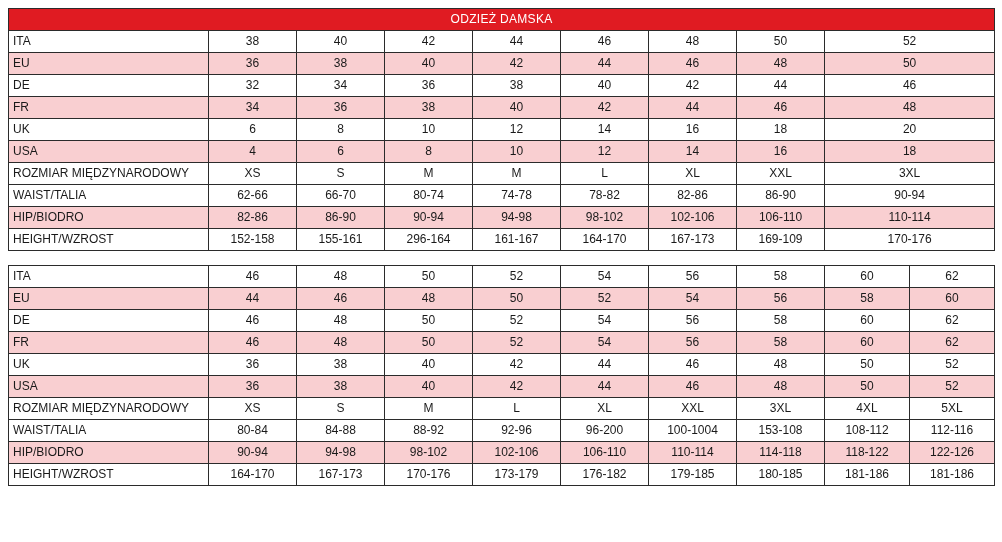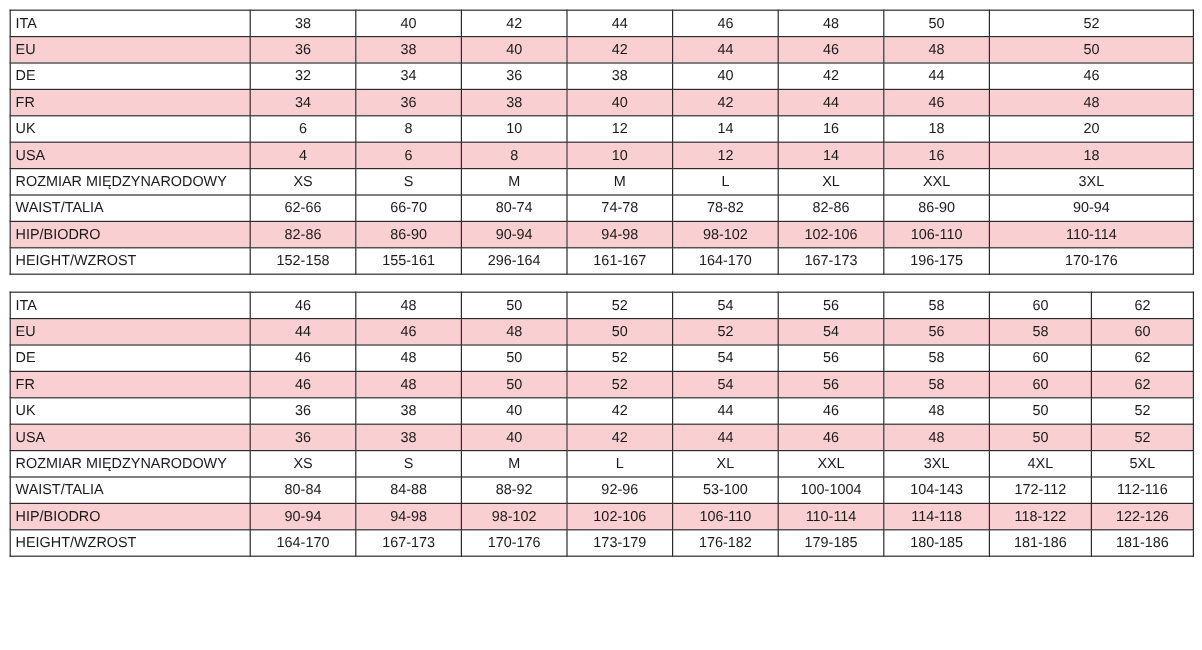--- a/index.html
+++ b/index.html
@@ -80,20 +80,23 @@
         <col style="width:88px">
         <col style="width:88px">
       <col style="width:88px">
         <col style="width:88px">
         <col style="width:88px">
       <col style="width:88px">
         <col style="width:85px">
         <col style="width:85px">
     </colgroup>
     <tbody>
+      <tr>
+        <th class="section-title" colspan="10">ODZIEŻ DAMSKA</th>
+      </tr>
 
       <tr class="plain">
         <td class="rowlabel">ITA</td>
         <td class="val">38</td>
         <td class="val">40</td>
         <td class="val">42</td>
         <td class="val">44</td>
         <td class="val">46</td>
         <td class="val">48</td>
         <td class="val">50</td>
@@ -198,21 +201,21 @@
       </tr>
 
       <tr class="plain">
         <td class="rowlabel">HEIGHT/WZROST</td>
         <td class="val">152-158</td>
         <td class="val">155-161</td>
         <td class="val">296-164</td>
         <td class="val">161-167</td>
         <td class="val">164-170</td>
         <td class="val">167-173</td>
-        <td class="val">196-175</td>
+        <td class="val">169-109</td>
         <td class="val" colspan="2">170-176</td>
       </tr>
     </tbody>
   </table>
 
   <div class="spacer"></div>
 
   <table class="sizetable">
     <colgroup>
       <col style="width:200px">
@@ -319,24 +322,24 @@
         <td class="val">5XL</td>
       </tr>
 
 
       <tr class="plain">
         <td class="rowlabel">WAIST/TALIA</td>
         <td class="val">80-84</td>
         <td class="val">84-88</td>
         <td class="val">88-92</td>
         <td class="val">92-96</td>
-        <td class="val">53-100</td>
+        <td class="val">96-200</td>
         <td class="val">100-1004</td>
-        <td class="val">104-143</td>
-        <td class="val">172-112</td>
+        <td class="val">153-108</td>
+        <td class="val">108-112</td>
         <td class="val">112-116</td>
       </tr>
 
       <tr class="tint">
         <td class="rowlabel">HIP/BIODRO</td>
         <td class="val">90-94</td>
         <td class="val">94-98</td>
         <td class="val">98-102</td>
         <td class="val">102-106</td>
         <td class="val">106-110</td>

